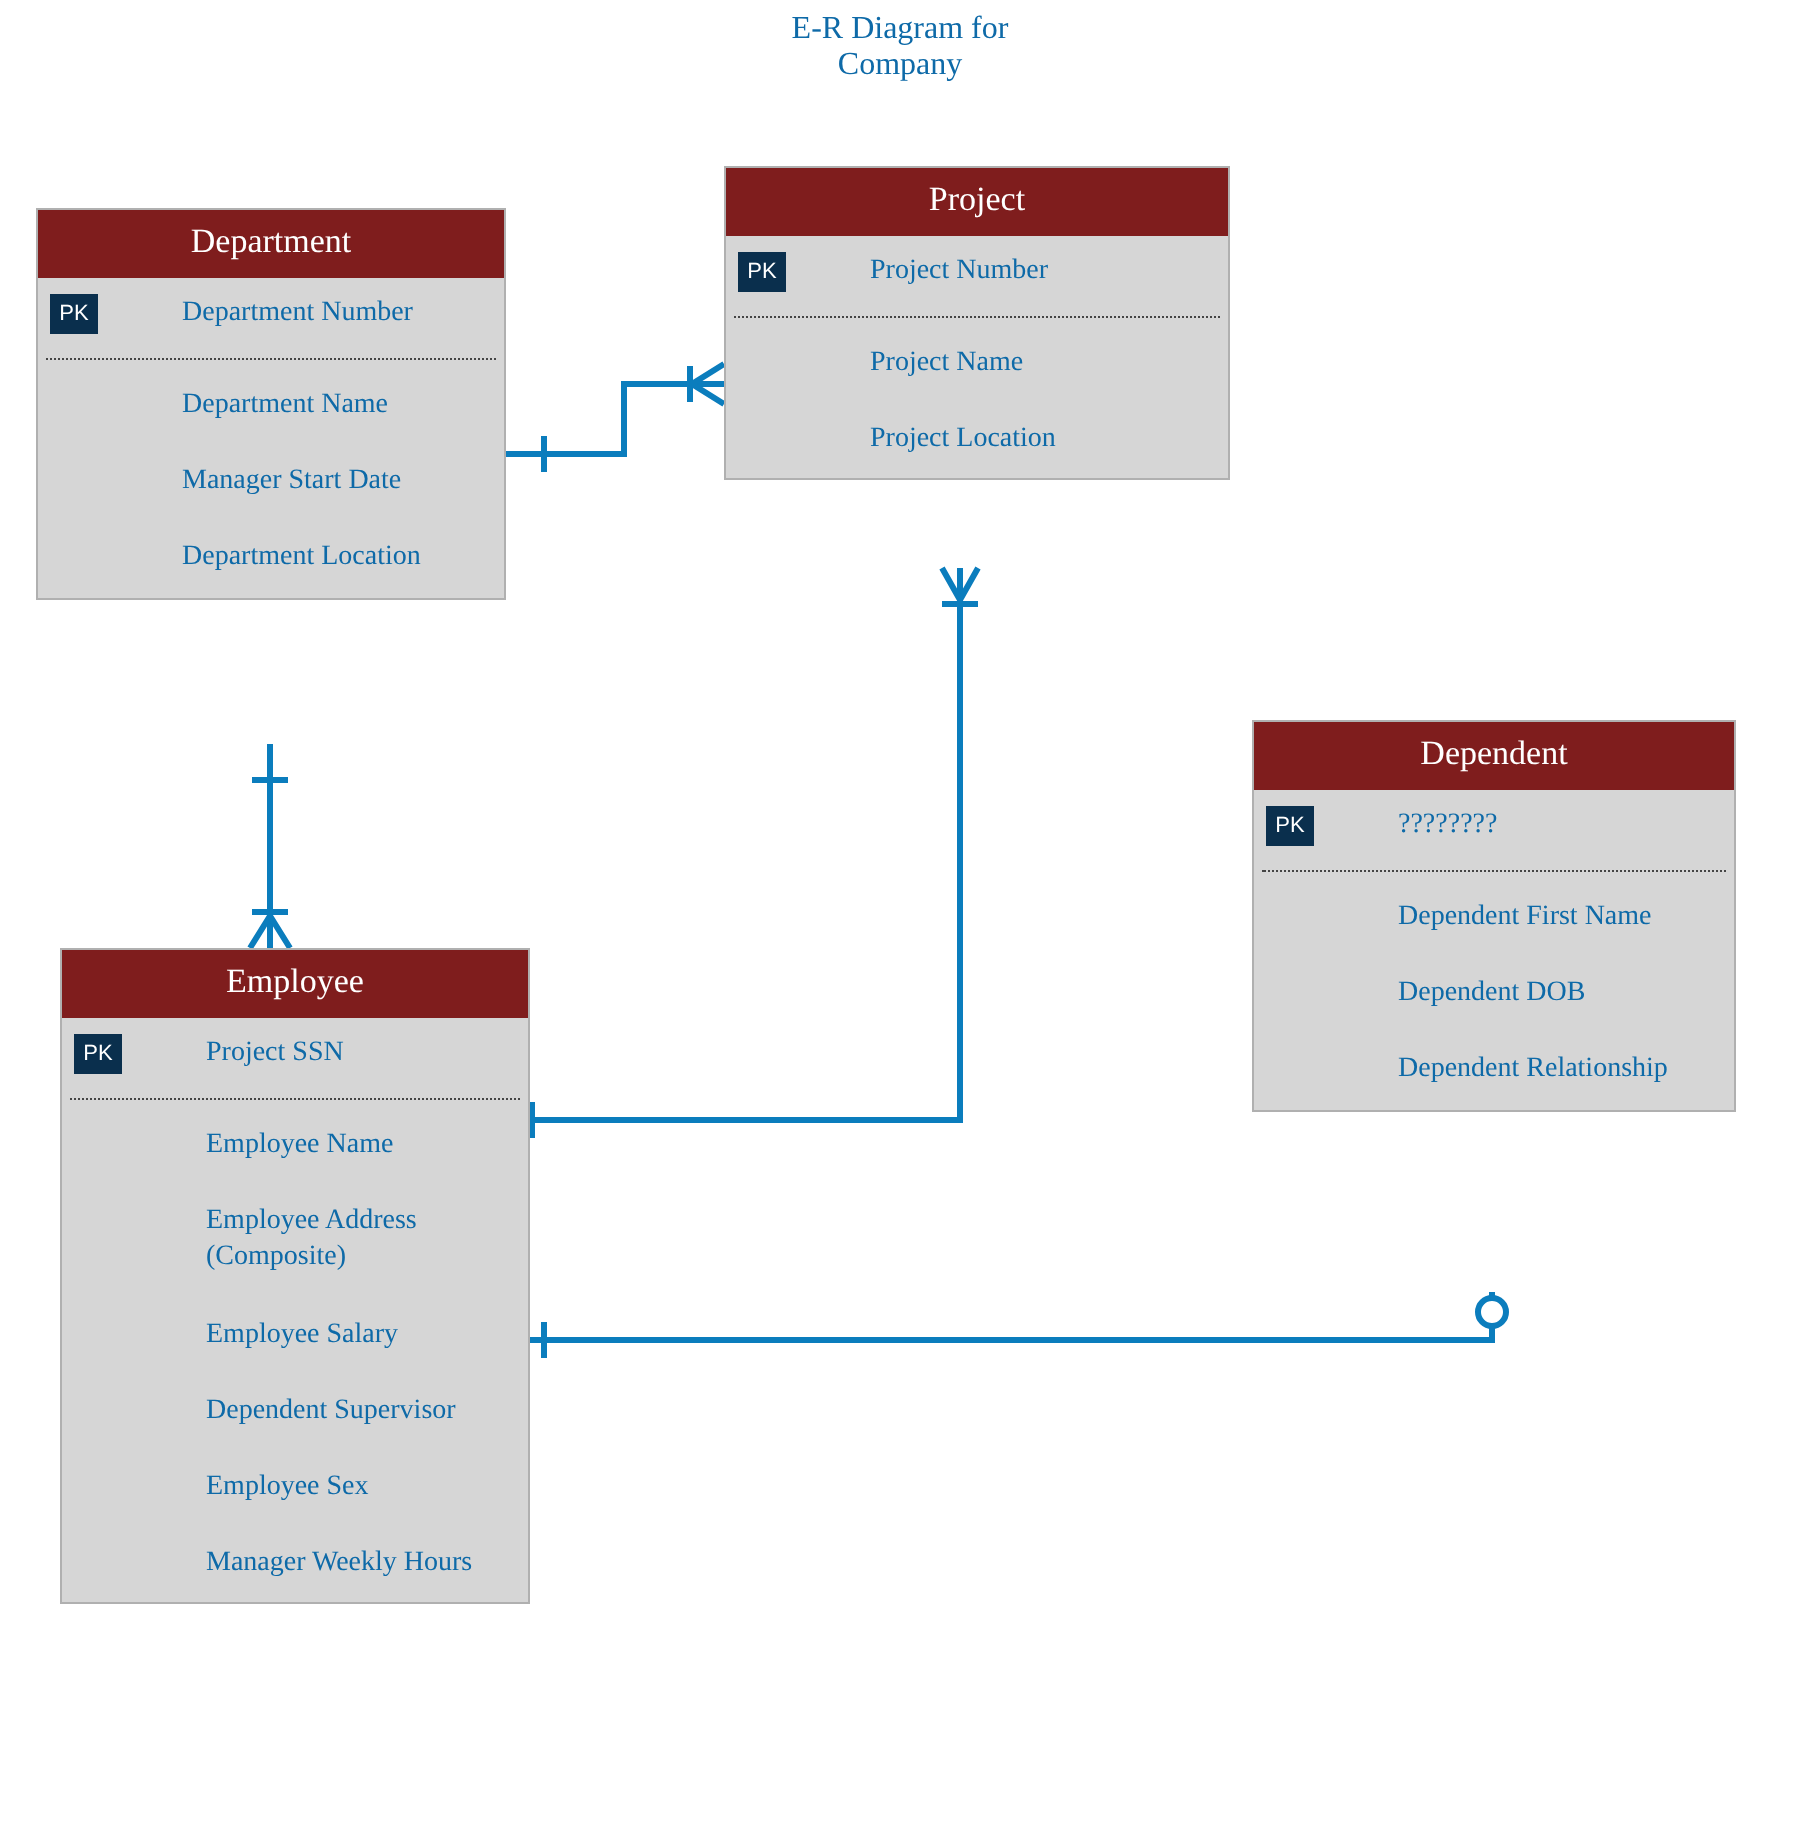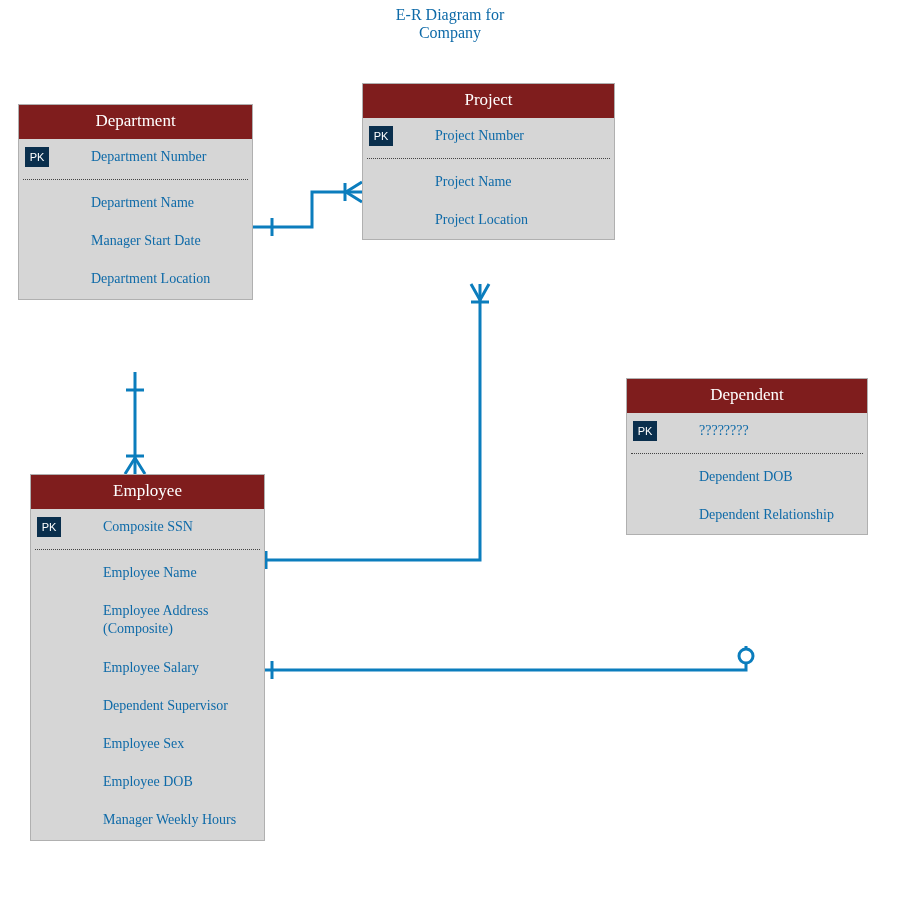--- a/index.html
+++ b/index.html
@@ -142,36 +142,36 @@
     </div>
     <hr class="pk-sep">
     <div class="attr">Project Name</div>
     <div class="attr">Project Location</div>
   </div>
 
   <div class="entity" style="left:13px; top:474px; width:235px;margin-left:17px;">
     <div class="entity-header">Employee</div>
     <div class="pk-row">
       <div class="pk-badge">PK</div>
-      <div class="pk-attr">Composite SSN</div>
+      <div class="pk-attr">Project SSN</div>
     </div>
     <hr class="pk-sep">
     <div class="attr">Employee Name</div>
     <div class="attr">Employee Address (Composite)</div>
     <div class="attr">Employee Salary</div>
     <div class="attr">Dependent Supervisor</div>
     <div class="attr">Employee Sex</div>
-    <div class="attr">Employee DOB</div>
     <div class="attr">Manager Weekly Hours</div>
   </div>
 
-  <div class="entity" style="left:626px; top:378px; width:242px;">
+  <div class="entity" style="left:626px; top:360px; width:242px;">
     <div class="entity-header">Dependent</div>
     <div class="pk-row">
       <div class="pk-badge">PK</div>
       <div class="pk-attr">????????</div>
     </div>
     <hr class="pk-sep">
+    <div class="attr">Dependent First Name</div>
     <div class="attr">Dependent DOB</div>
     <div class="attr">Dependent Relationship</div>
   </div>
 
 </div>
 
 </body></html>

